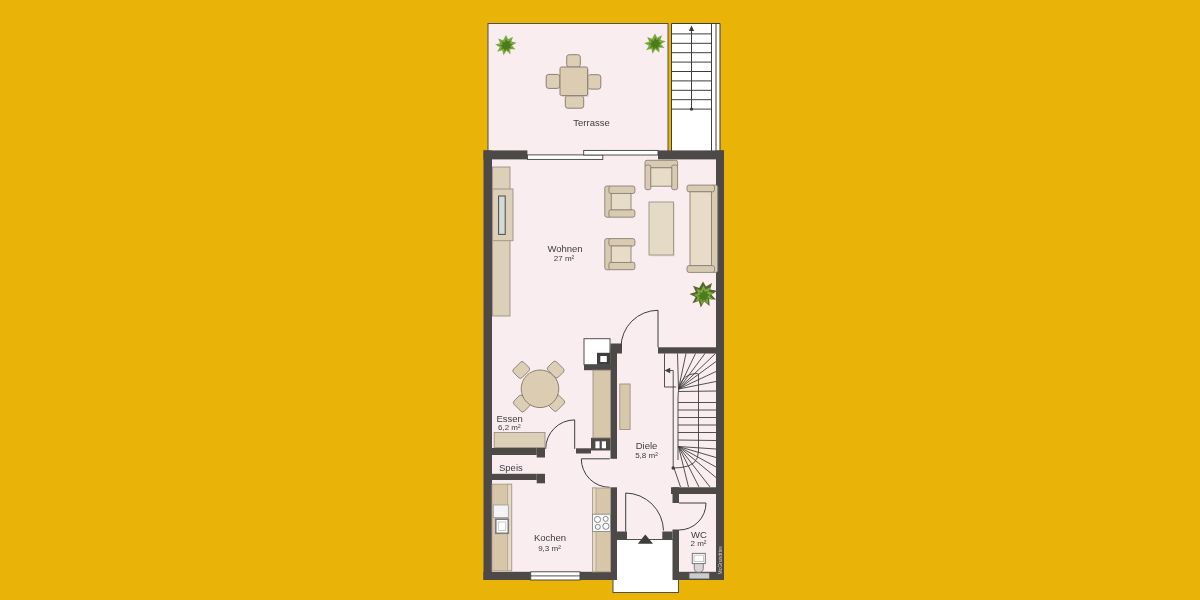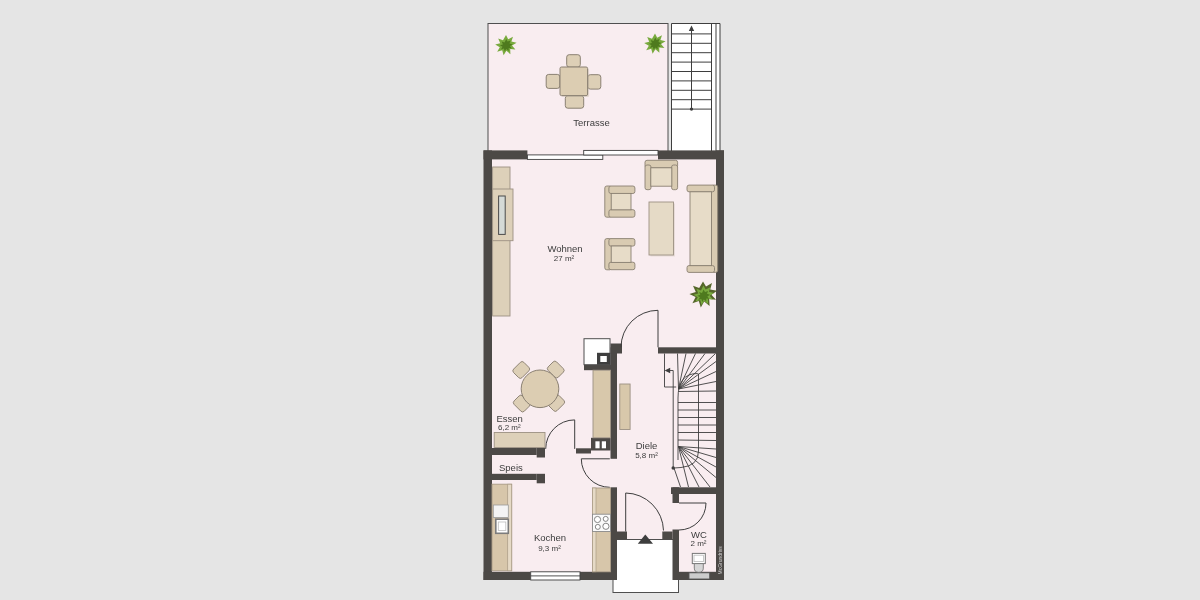--- a/index.html
+++ b/index.html
@@ -1,16 +1,16 @@
 <!DOCTYPE html>
 <html><head>
 <meta charset="utf-8">
 <style>
   html,body{margin:0;padding:0;background:#ffffff;}
-  #page{position:relative;width:1200px;height:600px;background:#e5e5e5;overflow:hidden;}
+  #page{position:relative;width:1200px;height:600px;background:#eab308;overflow:hidden;}
   svg{position:absolute;left:0;top:0;}
   text{font-family:"Liberation Sans",sans-serif;fill:#3c3c3c;}
 </style>
 </head>
 <body>
 <div id="page">
 <svg width="1200" height="600" viewBox="0 0 1200 600">
 
 <g>
 <rect x="488" y="23.5" width="180" height="128" fill="#f9edf0" stroke="#4f4f4f" stroke-width="1"></rect>

